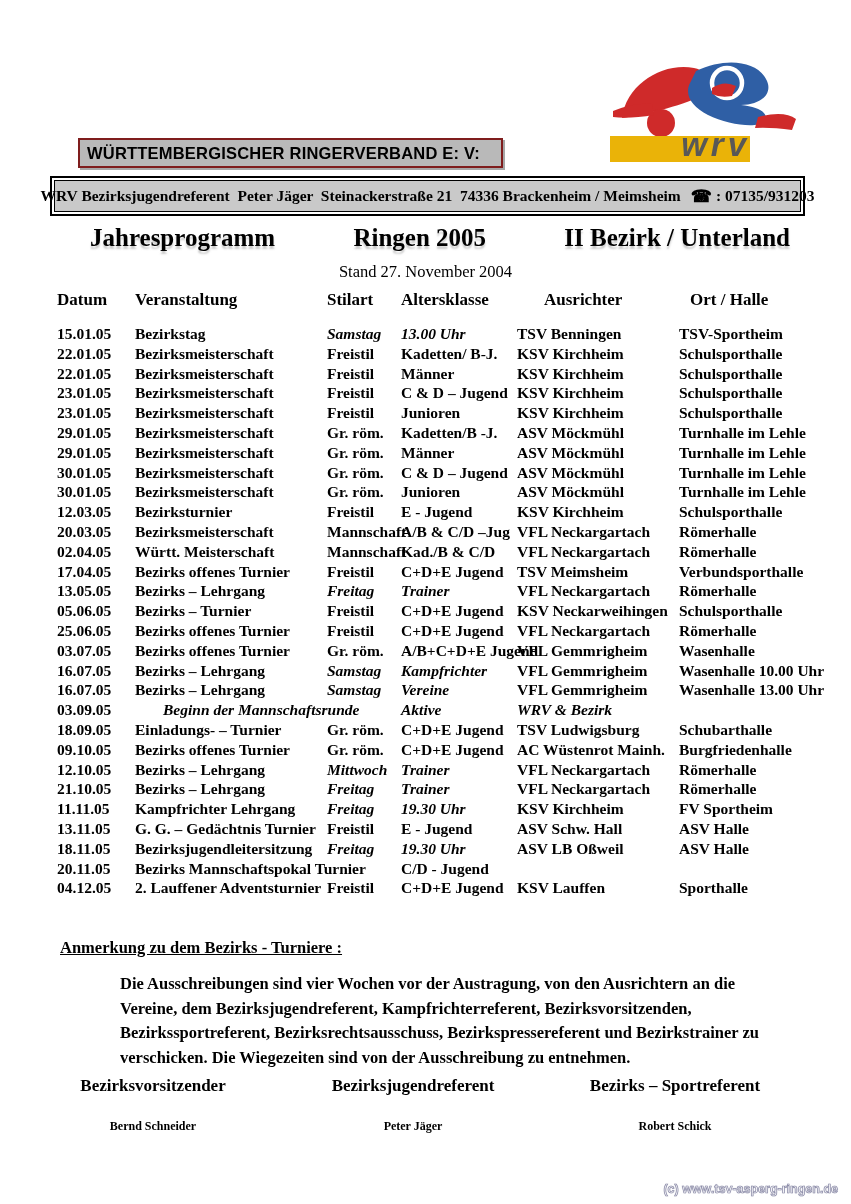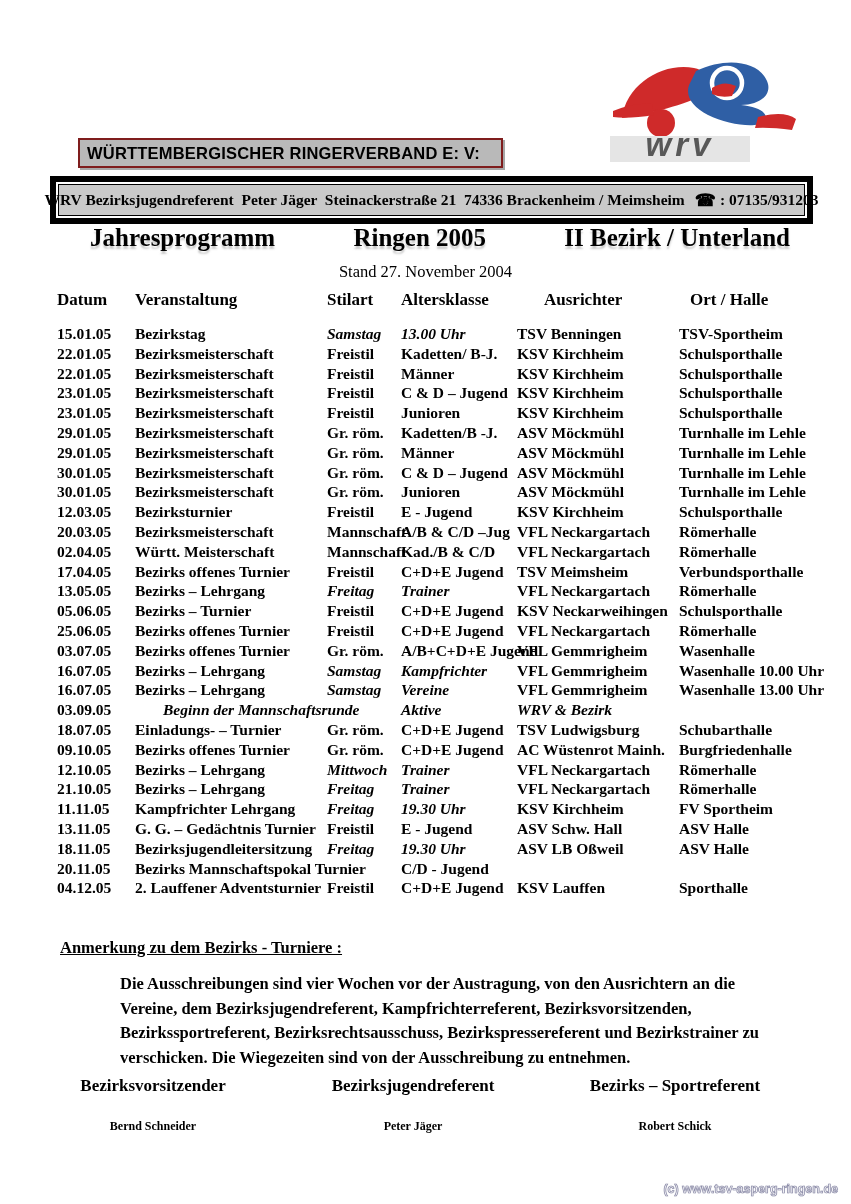--- a/index.html
+++ b/index.html
@@ -11,32 +11,32 @@
   .banner{
     position:absolute;left:78px;top:138px;width:414px;height:26px;
     background:#b9b9b9;border:2px solid #7f1d1d;
     box-shadow:2px 2px 0 rgba(60,60,60,.45);
     font-family:"Liberation Sans",sans-serif;font-weight:900;
     font-size:16.5px;letter-spacing:.2px;line-height:26px;padding-left:7px;
     white-space:nowrap;
   }
   .address-box{
     position:absolute;left:50px;top:176px;width:751px;height:36px;
-    background:#c9c9c9;border:6px solid #000000;
+    background:#c9c9c9;border:2px solid #000000;
     box-shadow:inset 0 0 0 2px #fff, inset 0 0 0 3px #000;
     display:flex;align-items:center;justify-content:center;
   }
   .address-text{font-weight:700;font-size:15.5px;white-space:pre;}
   .phone-glyph{font-size:17px;font-weight:700;margin:0 4px 0 10px;}
   
   .logo{position:absolute;left:608px;top:54px;width:205px;height:112px;}
   .logo svg{position:absolute;left:0;top:0;}
   .logo-bar{
     position:absolute;left:610px;top:136px;width:140px;height:26px;
-    background:#e5e5e5;display:flex;align-items:center;justify-content:center;
+    background:#eab308;display:flex;align-items:center;justify-content:flex-end;
   }
   .logo-word{
     font-family:"Liberation Sans",sans-serif;font-weight:900;font-style:italic;
     font-size:33px;color:#585858;letter-spacing:4px;line-height:20px;
     transform:translateY(-4px);
   }
   
   .title-row{
     position:absolute;left:90px;top:224px;width:700px;
     display:flex;justify-content:space-between;
@@ -310,21 +310,21 @@
       </tr>
       <tr>
         <td>03.09.05</td>
         <td class="i pad">Beginn der Mannschaftsrunde</td>
         <td></td>
         <td class="i">Aktive</td>
         <td class="i">WRV &amp; Bezirk</td>
         <td></td>
       </tr>
       <tr>
-        <td>18.07.05</td>
+        <td>18.09.05</td>
         <td>Einladungs- – Turnier</td>
         <td>Gr. röm.</td>
         <td class="s">C+D+E Jugend</td>
         <td>TSV Ludwigsburg</td>
         <td>Schubarthalle</td>
       </tr>
       <tr>
         <td>09.10.05</td>
         <td>Bezirks offenes Turnier</td>
         <td>Gr. röm.</td>

